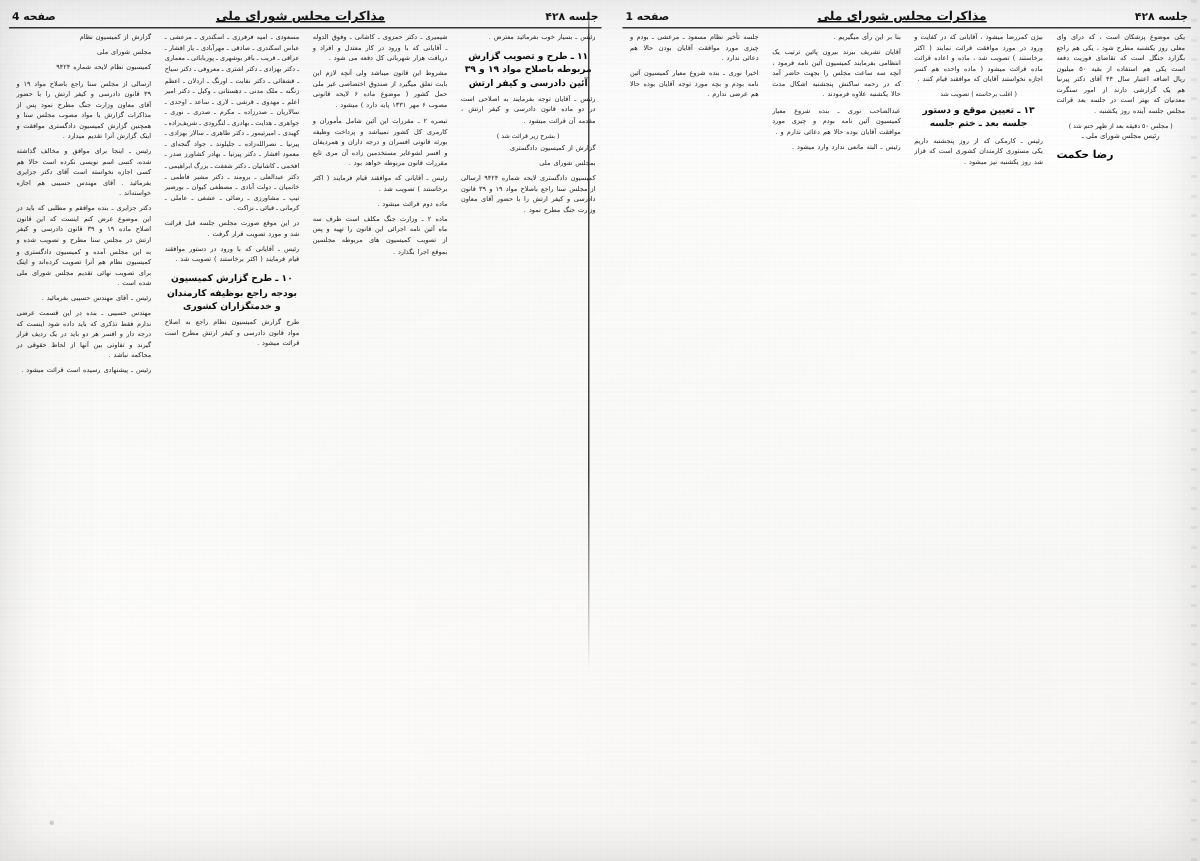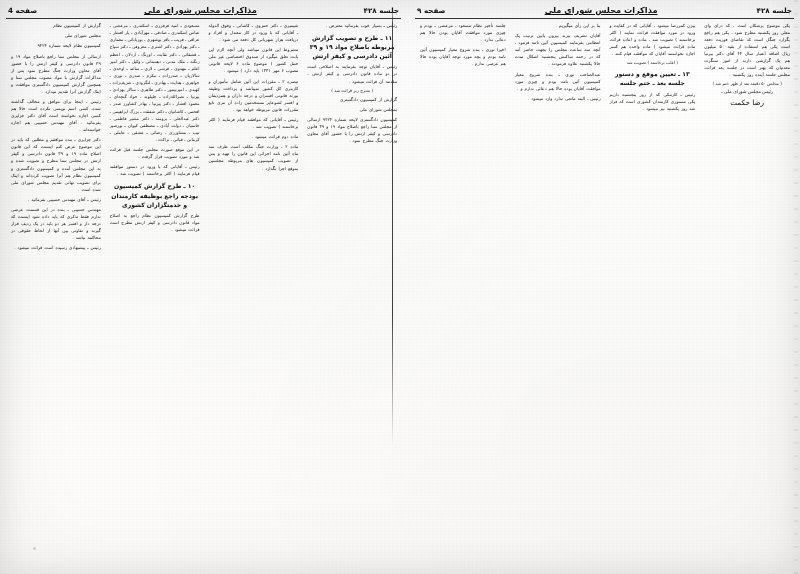--- a/index.html
+++ b/index.html
@@ -81,21 +81,21 @@
     letter-spacing:.15px;
   }
   .note{font-size:4.2px;text-align:center;margin:2px 0 3px 0;color:#222;}
 
   .namelist{
     font-size:4.3px;line-height:1.66;text-align:justify;text-align-last:right;
     color:#1c1c1c;margin:0 0 3px 0;filter:blur(.016em);
   }
 
   .signature{
-    font-size:7.2px;font-weight:normal;text-align:center;
+    font-size:7.2px;font-weight:bold;text-align:left;
     margin:4px 0 0 0;color:#0b0b0b;letter-spacing:.3px;
   }
   .sig-role{font-size:4.6px;text-align:center;margin:3px 0 1px 0;color:#1a1a1a;}
 
   
   .speck{
     position:absolute;left:33px;top:547px;width:3px;height:3px;
     background:rgba(0,0,0,.16);border-radius:50%;
   }
   .edge-marks{
@@ -108,21 +108,21 @@
 <body>
 
 <div id="scan">
 
   <div class="spread">
 
     <div class="page page-left">
       <div class="runhead">
         <span class="sm">جلسه ۴۲۸</span>
         <span class="ttl">مذاکرات مجلس شوراى ملى</span>
-        <span class="sm">صفحه ۹</span>
+        <span class="sm">صفحه 1</span>
       </div>
       <div class="rule"></div>
 
       <div class="cols">
 
         <div class="col">
           <p class="para">یکى موضوع پزشکان است ، که دراى واى معلى روز یکشنبه مطرح شود ، یکى هم راجع بگزارد جنگل است که تقاضاى فوریت دفعه است یکى هم استفاده از بقیه ۵۰ میلیون ریال اضافه اعتبار سال ۴۴ آقاى دکتر پیرنیا هم یک گزارشى دارند از امور سنگرت معدنیان که بهتر است در جلسه بعد قرائت مجلس جلسه آینده روز یکشنبه .</p>
           <p class="note">( مجلس ۵۰ دقیقه بعد از ظهر ختم شد )</p>
           <p class="sig-role">رئیس مجلس شوراى ملى ـ</p>
           <p class="signature">رضا حکمت</p>

